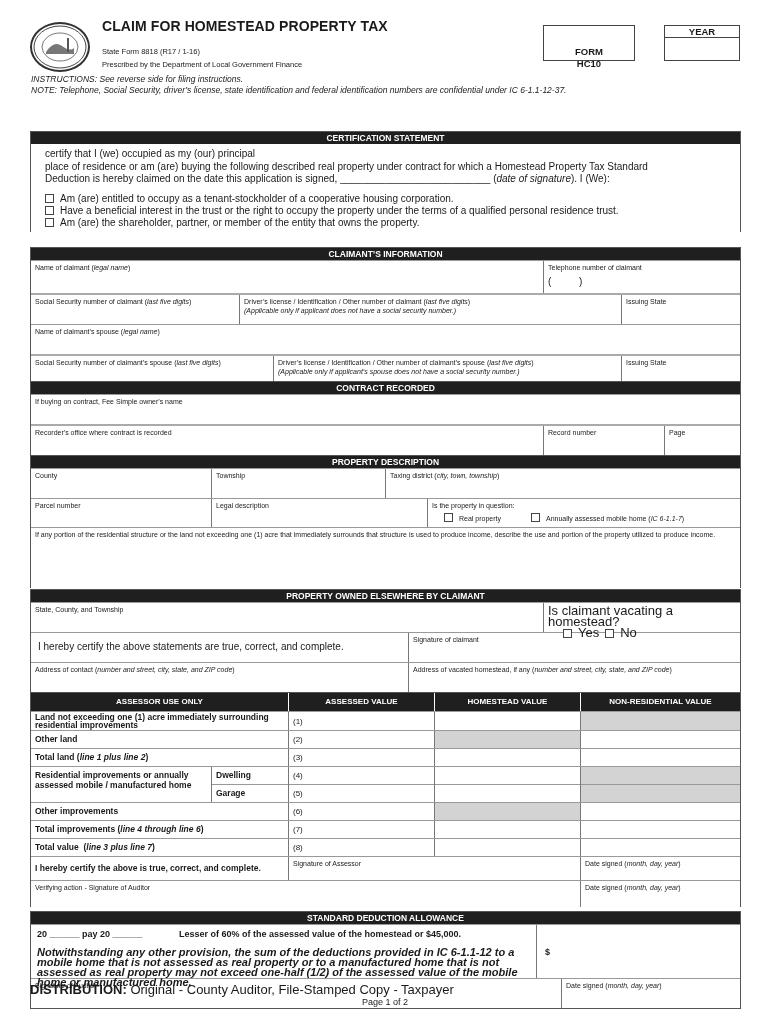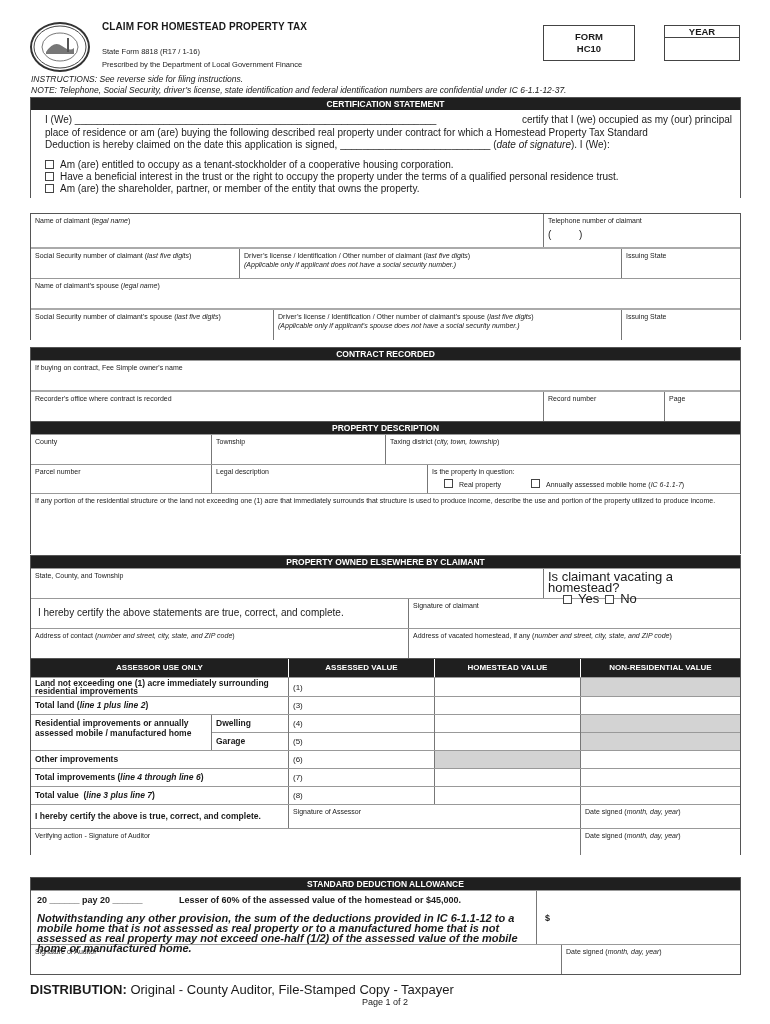--- a/index.html
+++ b/index.html
@@ -1,26 +1,26 @@
 <!DOCTYPE html>
 <html><head>
 <meta charset="utf-8">
 <style>
   * { box-sizing: border-box; margin: 0; padding: 0; }
   body { width: 770px; height: 1024px; background: #ffffff; font-family: "Liberation Sans", sans-serif; color: #1a1a1a; position: relative; overflow: hidden; }
   .abs { position: absolute; }
   .seal { left: 30px; top: 22px; width: 60px; height: 50px; border: 2px solid #333; border-radius: 50%; display: flex; align-items: center; justify-content: center; }
   .seal svg { width: 56px; height: 46px; }
-  .title { left: 102px; top: 20px; font-weight: bold; font-size: 10px; line-height: 13px; letter-spacing: 0.1px; }
+  .title { left: 102px; top: 20px; font-weight: bold; font-size: 14px; line-height: 13px; letter-spacing: 0.1px; }
   .subtitle { left: 102px; font-size: 7.5px; }
-  .formbox { left: 543px; top: 25px; width: 92px; height: 36px; border: 1px solid #444; text-align: center; font-weight: bold; font-size: 9.5px; line-height: 12px; padding-top: 5px; }
+  .formbox { left: 543px; top: 25px; width: 92px; height: 36px; border: 1px solid #444; text-align: center; font-weight: bold; font-size: 9.5px; line-height: 12px; padding-top: 20px; }
   .yearbox { left: 664px; top: 25px; width: 76px; height: 36px; border: 1px solid #444; }
   .yearbox .yl { height: 12px; border-bottom: 1px solid #444; text-align: center; font-weight: bold; font-size: 9.5px; line-height: 11px; }
   .instr { left: 31px; font-style: italic; font-size: 8.5px; }
-  .form { left: 30px; width: 711px; border: 1px solid #555; }
+  .form { left: 30px; width: 711px; border: 1px solid #555; margin-top: 34px; }
   .bar { background: #1f1f1f; color: #fff; text-align: center; font-weight: bold; font-size: 8.5px; height: 12px; line-height: 12px; }
   .row { display: flex; border-top: 1px solid #999; }
   .row:first-child { border-top: none; }
   .cell { border-left: 1px solid #777; padding: 2px 4px; font-size: 7px; line-height: 9px; position: relative; }
   .cell:first-child { border-left: none; }
   .it { font-style: italic; }
   .cert { padding: 4px 8px 3px 14px; font-size: 10px; line-height: 12.5px; }
   .cb { display: inline-block; width: 9px; height: 9px; border: 1px solid #444; vertical-align: -1px; margin-right: 6px; background: #fff; }
   .cbline { font-size: 10px; line-height: 12px; }
   .gray { background: #d3d3d3; }
@@ -53,33 +53,33 @@
   <div class="yl">YEAR</div>
   <div style="height:23px"></div>
 </div>
 <div class="abs instr" style="top:74px">INSTRUCTIONS: See reverse side for filing instructions.</div>
 <div class="abs instr" style="top:85px">NOTE: Telephone, Social Security, driver’s license, state identification and federal identification numbers are confidential under IC 6-1.1-12-37.</div>
 
 <div class="abs form" style="top:97px; border-bottom:none;">
   <div class="bar">CERTIFICATION STATEMENT</div>
   <div class="cert">
     <div style="display:flex; justify-content:space-between;">
-      <span><span>I (We) </span><span>_________________________________________________________________</span></span>
       <span>certify that I (we) occupied as my (our) principal</span>
     </div>
     <div>place of residence or am (are) buying the following described real property under contract for which a Homestead Property Tax Standard</div>
     <div><span>Deduction is hereby claimed on the date this application is signed, </span><span>___________________________</span> (<span class="it">date of signature</span><span>).  I (We):</span></div>
     <div style="height:7px"></div>
     <div class="cbline"><span class="cb"></span><span>Am (are) entitled to occupy as a tenant-stockholder of a cooperative housing corporation.</span></div>
     <div class="cbline"><span class="cb"></span><span>Have a beneficial interest in the trust or the right to occupy the property under the terms of a qualified personal residence trust.</span></div>
     <div class="cbline"><span class="cb"></span><span>Am (are) the shareholder, partner, or member of the entity that owns the property.</span></div>
   </div>
 </div>
 
 <div class="abs form" style="top:213px; border-bottom:none;">
+  <div class="bar">CLAIMANT’S INFORMATION</div>
   <div class="row" style="height:33px">
     <div class="cell" style="width:512px"><span>Name of claimant (</span><span class="it">legal name</span>)</div>
     <div class="cell" style="flex:1">
         <div>Telephone number of claimant</div>
         <div style="font-size:10px;margin-top:5px;white-space:pre">(          )</div>
       </div>
   </div>
   <div class="row" style="height:31px; border-top:2px solid #aaa">
     <div class="cell" style="width:208px"><span>Social Security number of claimant (</span><span class="it">last five digits</span>)</div>
     <div class="cell" style="width:382px"><span>Driver’s license / Identification / Other number of claimant (</span><span class="it">last five digits</span>)<div class="it">(Applicable only if applicant does not have a social security number.)</div></div>
@@ -151,20 +151,26 @@
     <div class="cell hd" style="width:257px">ASSESSOR USE ONLY</div>
     <div class="cell hd" style="width:146px;border-left:1px solid #fff">ASSESSED VALUE</div>
     <div class="cell hd" style="width:146px;border-left:1px solid #fff">HOMESTEAD VALUE</div>
     <div class="cell hd" style="flex:1;border-left:1px solid #fff">NON-RESIDENTIAL VALUE</div>
   </div>
   <div class="row" style="height:19px">
       <div class="cell" style="width:257px;line-height:8px">Land not exceeding one (1) acre immediately surrounding residential improvements</div>
       <div class="cell num" style="width:146px">(1)</div>
       <div class="cell" style="width:146px"></div>
       <div class="cell gray" style="flex:1"></div>
+    </div>
+  <div class="row" style="height:18px">
+      <div class="cell" style="width:257px">Other land</div>
+      <div class="cell num" style="width:146px">(2)</div>
+      <div class="cell gray" style="width:146px"></div>
+      <div class="cell" style="flex:1"></div>
     </div>
   <div class="row" style="height:18px">
       <div class="cell" style="width:257px"><span>Total land (</span><span class="it">line 1 plus line 2</span>)</div>
       <div class="cell num" style="width:146px">(3)</div>
       <div class="cell" style="width:146px"></div>
       <div class="cell" style="flex:1"></div>
     </div>
   <div class="row" style="height:36px">
     <div class="cell" style="width:180px;align-items:flex-start;padding-top:3px;line-height:10px">Residential improvements or annually assessed mobile / manufactured home</div>
     <div style="width:77px;display:flex;flex-direction:column;border-left:1px solid #777">

